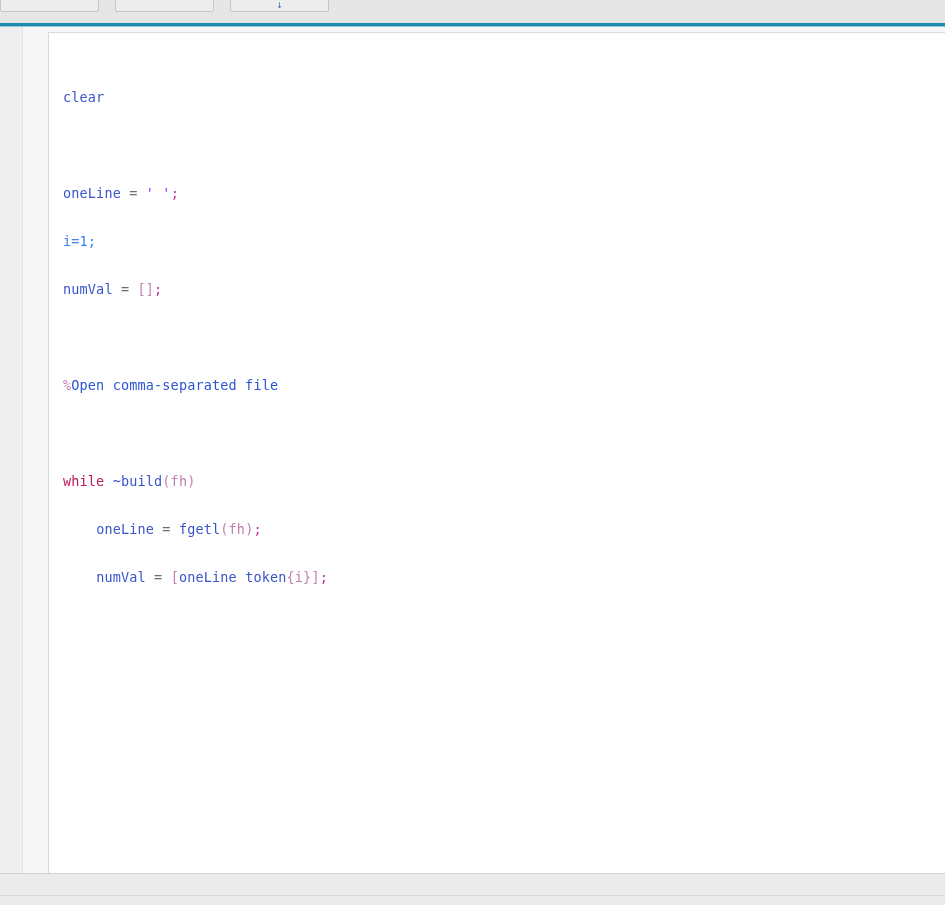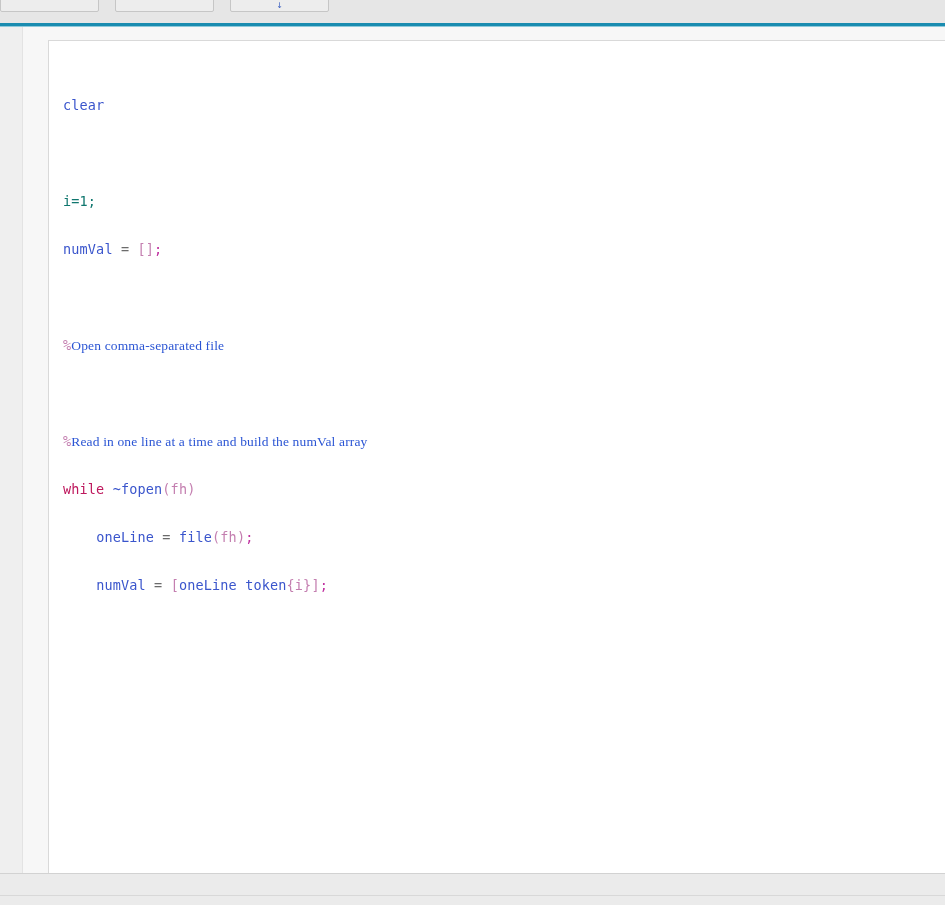--- a/index.html
+++ b/index.html
@@ -93,43 +93,42 @@
   .code-pane {
     position: absolute;
     left: 48px;
     top: 5px;
     right: 0;
     bottom: 0;
     background: #ffffff;
     border-left: 1px solid #d9d9d9;
     border-top: 1px solid #d9d9d9;
     overflow: hidden;
-    margin-top: 8px;
   }
   .code {
     position: absolute;
     left: 14px;
     top: 4px;
     right: 0;
     font-family: "DejaVu Sans Mono", monospace;
     font-size: 13.5px;
     line-height: 24px;
     white-space: pre;
     letter-spacing: 0.15px;
   }
   .ln { height: 24px; }
 
   
   .kw   { color: #be185d; }        
   .fn   { color: #3a55cc; }        
-  .id   { color: #0f766e; }        
+  .id   { color: #3b82f6; }        
   .op   { color: #6b6b6b; }
   .str  { color: #a020f0; }        
   .pnk  { color: #c030a0; }        
-  .cmt  { color: #2b55d4; font-family: Liberation Serif, serif; }        
+  .cmt  { color: #2b55d4; }        
   .cpct { color: #c47fb0; }
 
   
   .footer {
     position: absolute;
     left: 0;
     top: 873px;
     width: 945px;
     height: 32px;
     background: #ebebeb;
@@ -166,28 +165,28 @@
 
 <div class="editor">
   <div class="gutter"></div>
   <div class="gutter-pad"></div>
 
   <div class="code-pane">
     <div class="code">
 
 <div class="ln"><span class="fn">clear</span></div>
 <div class="ln"> </div>
+<div class="ln"><span class="fn">oneLine</span><span class="op"> = </span><span class="str">' '</span><span class="pnk">;</span></div>
 <div class="ln"><span class="id">i=1;</span></div>
 <div class="ln"><span class="fn">numVal</span><span class="op"> = </span><span class="cpct">[]</span><span class="pnk">;</span></div>
 <div class="ln"> </div>
 <div class="ln"><span class="cpct">%</span><span class="cmt">Open comma-separated file</span></div>
 <div class="ln"> </div>
-<div class="ln"><span class="cpct">%</span><span class="cmt">Read in one line at a time and build the numVal array</span></div>
-<div class="ln"><span class="kw">while</span><span class="fn"> ~fopen</span><span class="cpct">(fh)</span></div>
-<div class="ln"><span>    </span><span class="fn">oneLine</span><span class="op"> = </span><span class="fn">file</span><span class="cpct">(fh)</span><span class="pnk">;</span></div>
+<div class="ln"><span class="kw">while</span><span class="fn"> ~build</span><span class="cpct">(fh)</span></div>
+<div class="ln"><span>    </span><span class="fn">oneLine</span><span class="op"> = </span><span class="fn">fgetl</span><span class="cpct">(fh)</span><span class="pnk">;</span></div>
 <div class="ln"><span>    </span><span class="fn">numVal</span><span class="op"> = </span><span class="cpct">[</span><span class="fn">oneLine token</span><span class="cpct">{i}]</span><span class="pnk">;</span></div>
 
 
 
 
 
 
 
 
 

